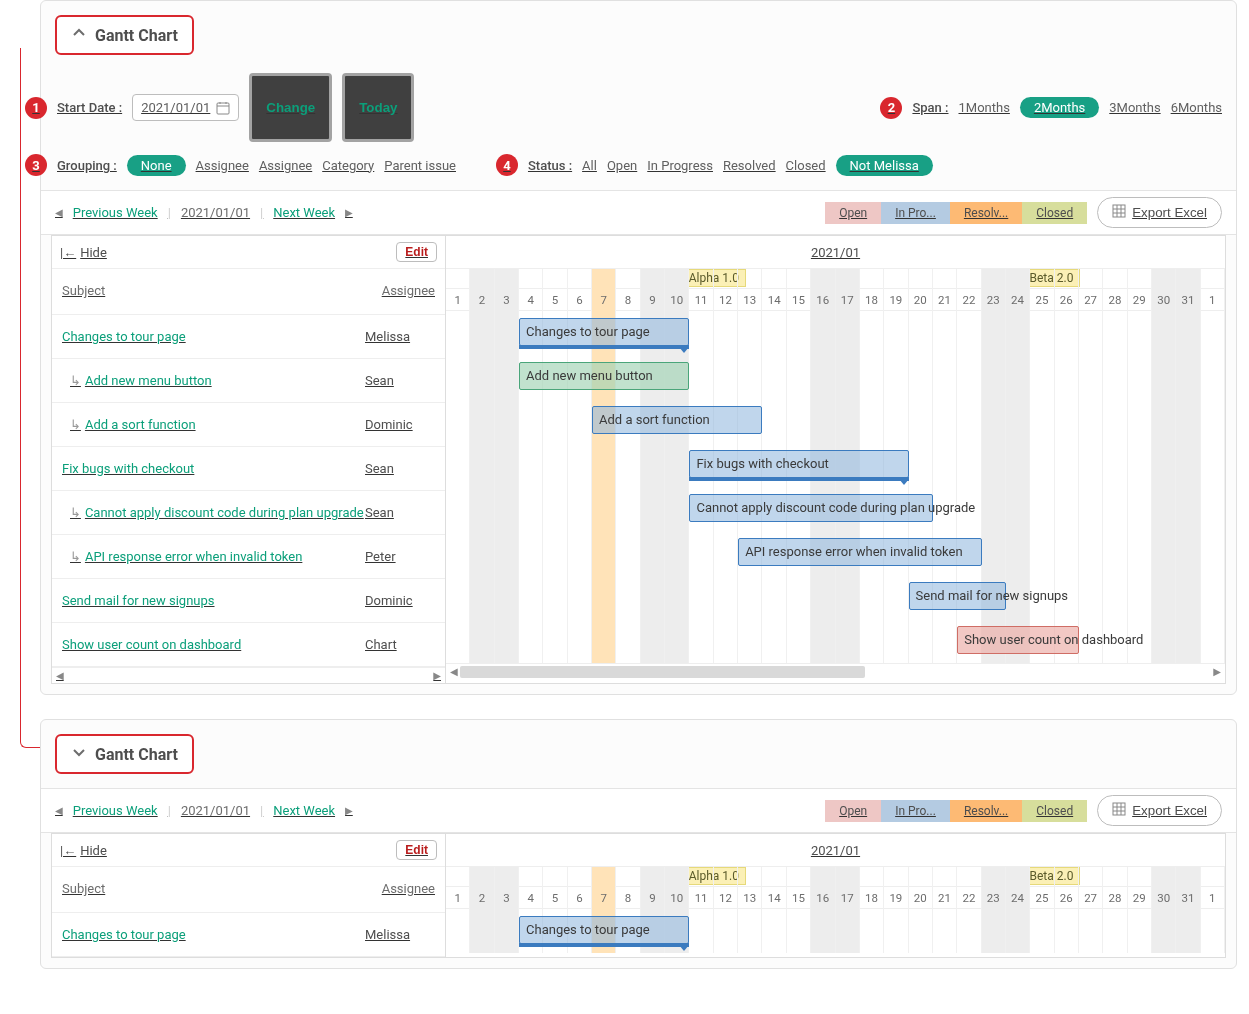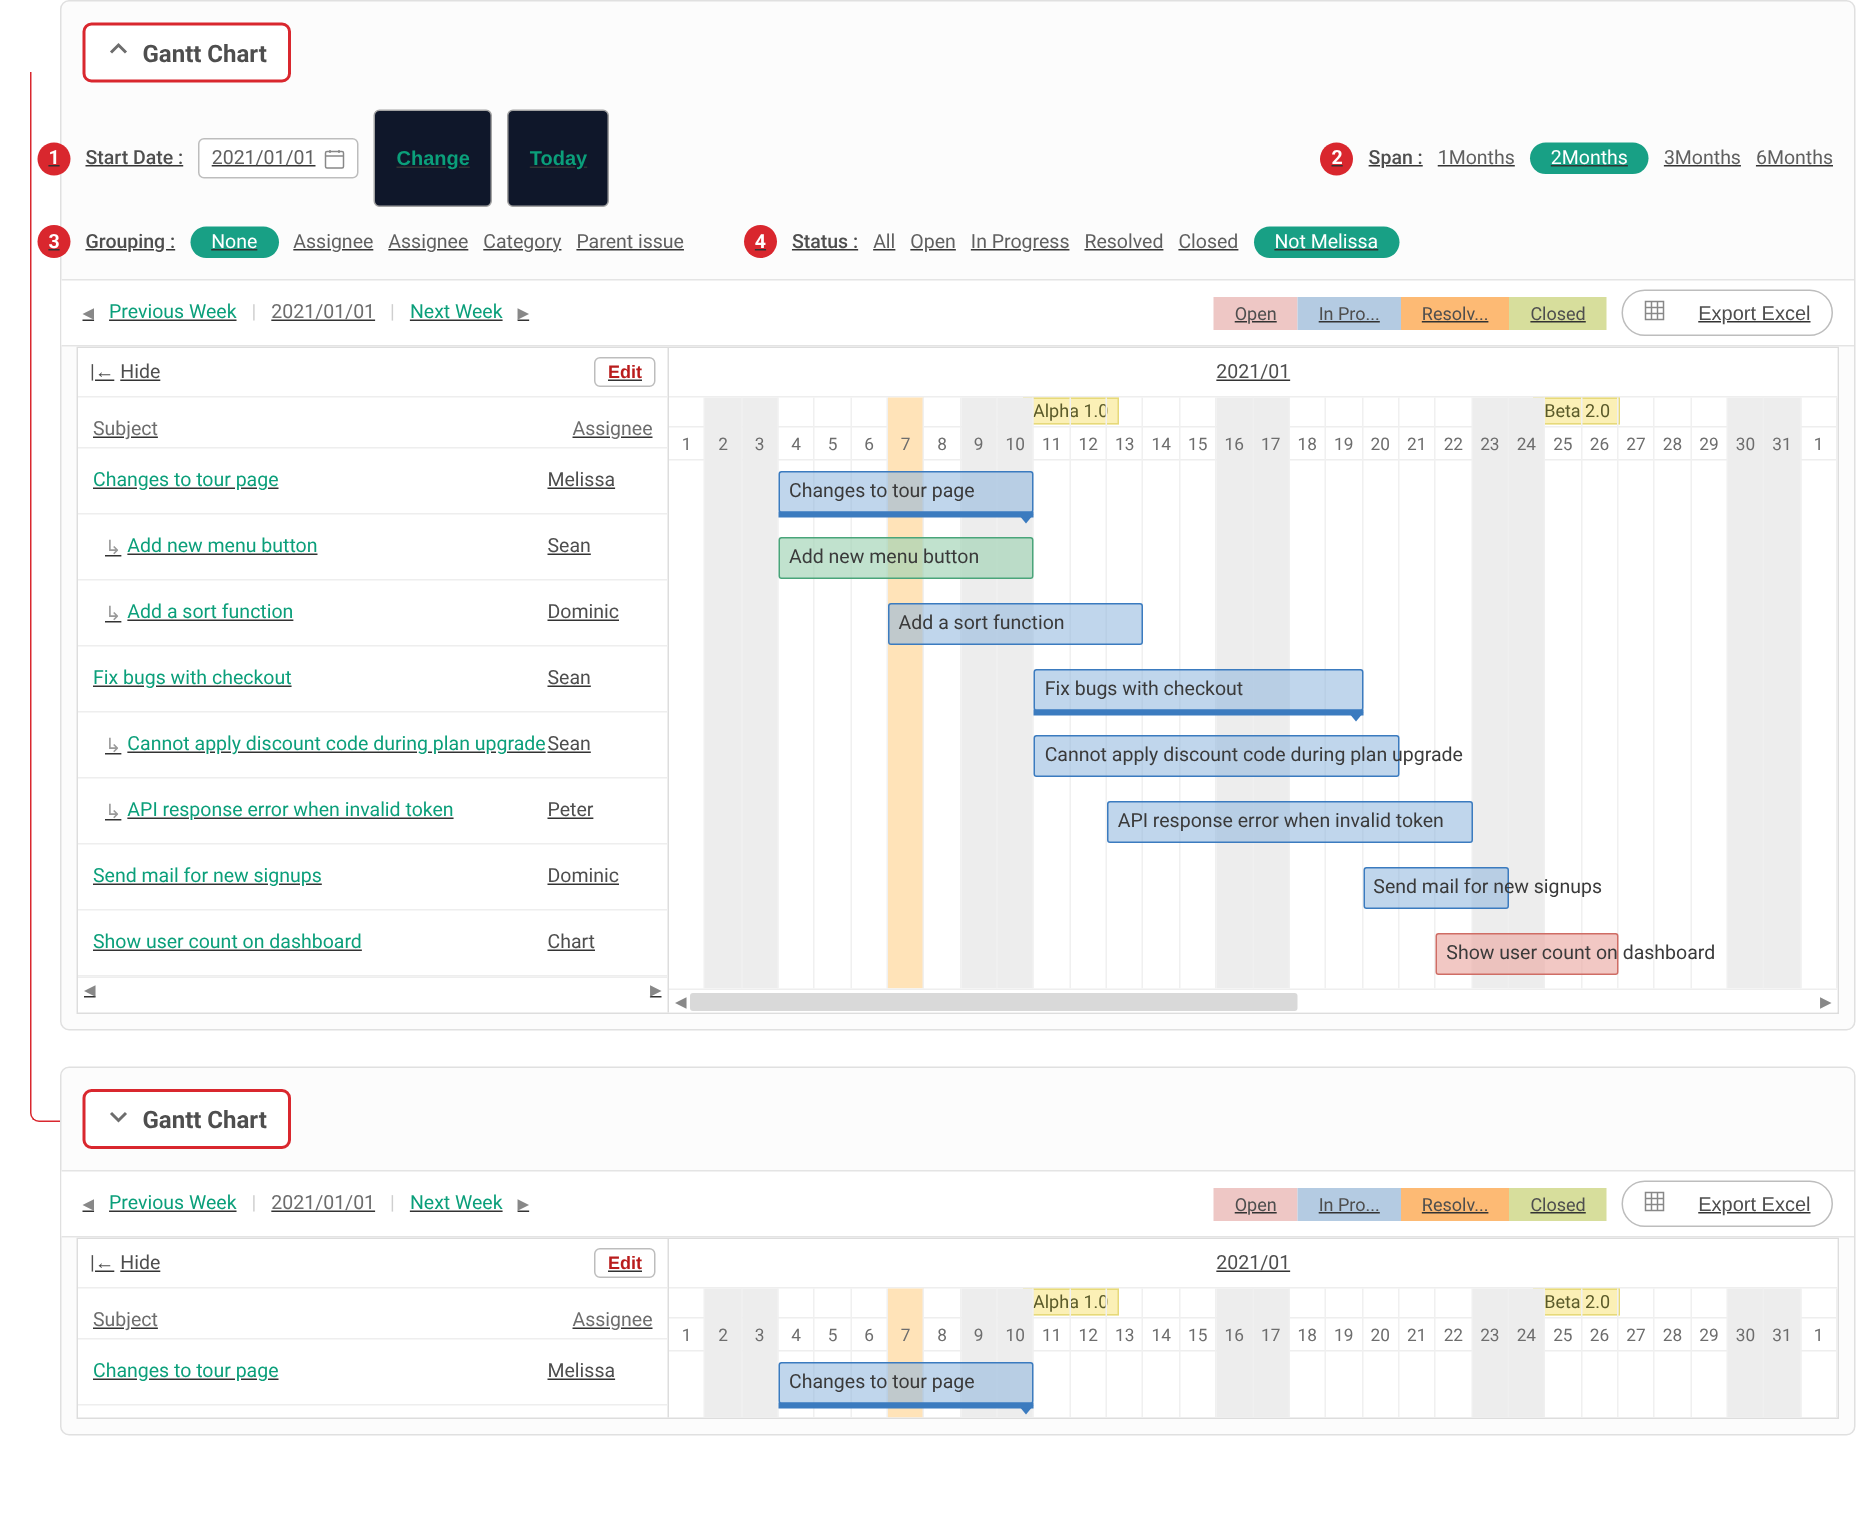--- a/index.html
+++ b/index.html
@@ -64,21 +64,21 @@
   .date-input {
     display: inline-flex; align-items: center; gap: 6px;
     border: 1px solid #bdbdbd; border-radius: 4px; padding: 5px 8px;
     color: #606060; background: #fff;
   }
   .cal-icon {
     width: 14px; height: 14px;
     display:inline-block;
   }
   .btn {
-    border: 1px solid #a3a3a3; border-radius: 4px; background: #0f172a;
+    border: 3px solid #a3a3a3; border-radius: 4px; background: #404040;
     padding: 24px 14px; color: #3a3a3a;
   }
   .btn.green-text { color: #0b9f7a; font-weight: 600; }
   .pill {
     border-radius: 999px; padding: 3px 14px;
     color: #606060; white-space: nowrap;
   }
   .pill.active { background: #18a085; color: #fff; }
   .opt { color: #606060; white-space: nowrap; }
   .spacer { flex: 1 1 auto; }
@@ -95,21 +95,21 @@
   }
   .legend-status .st {
     padding: 4px 14px; font-size: 12px; color: #4e4e4e;
   }
   .st.open { background: #eec7c5; }
   .st.inprogress { background: #b4cbe2; }
   .st.resolved { background: #fdba74; }
   .st.closed { background: #d7de9c; }
   .export-btn {
     border:1px solid #bdbdbd; border-radius: 999px; padding: 6px 14px;
-    display:inline-flex; align-items:center; gap:22px;
+    display:inline-flex; align-items:center; gap:6px;
     background:#fff; color:#4e4e4e;
   }
   
   .gantt {
     display:flex;
     margin: 0 10px;
     border:1px solid #ddd;
     background:#fff;
   }
   .leftcol {
@@ -122,21 +122,21 @@
     gap:6px;
   }
   .hide-btn { color:#4e4e4e; display:inline-flex; align-items:center; gap:4px;}
   .edit-btn {
     margin-left:auto;
     border:1px solid #bdbdbd; border-radius:4px; padding:2px 8px;
     color:#b91c1c; font-size:12px; font-weight:600;
     background:#fff;
   }
   .leftcol .colhead {
-    display:flex; padding: 14px 10px 4px 10px;
+    display:flex; padding: 14px 10px 16px 10px;
     border-bottom:1px solid #eee;
     color:#6d6d6d;
     gap:26px;
   }
   .leftcol .colhead .c1 { flex:1; }
   .lrow {
     display:flex; padding: 10px 10px;
     border-bottom:1px solid #eee;
     align-items:center;
     height: 44px;

